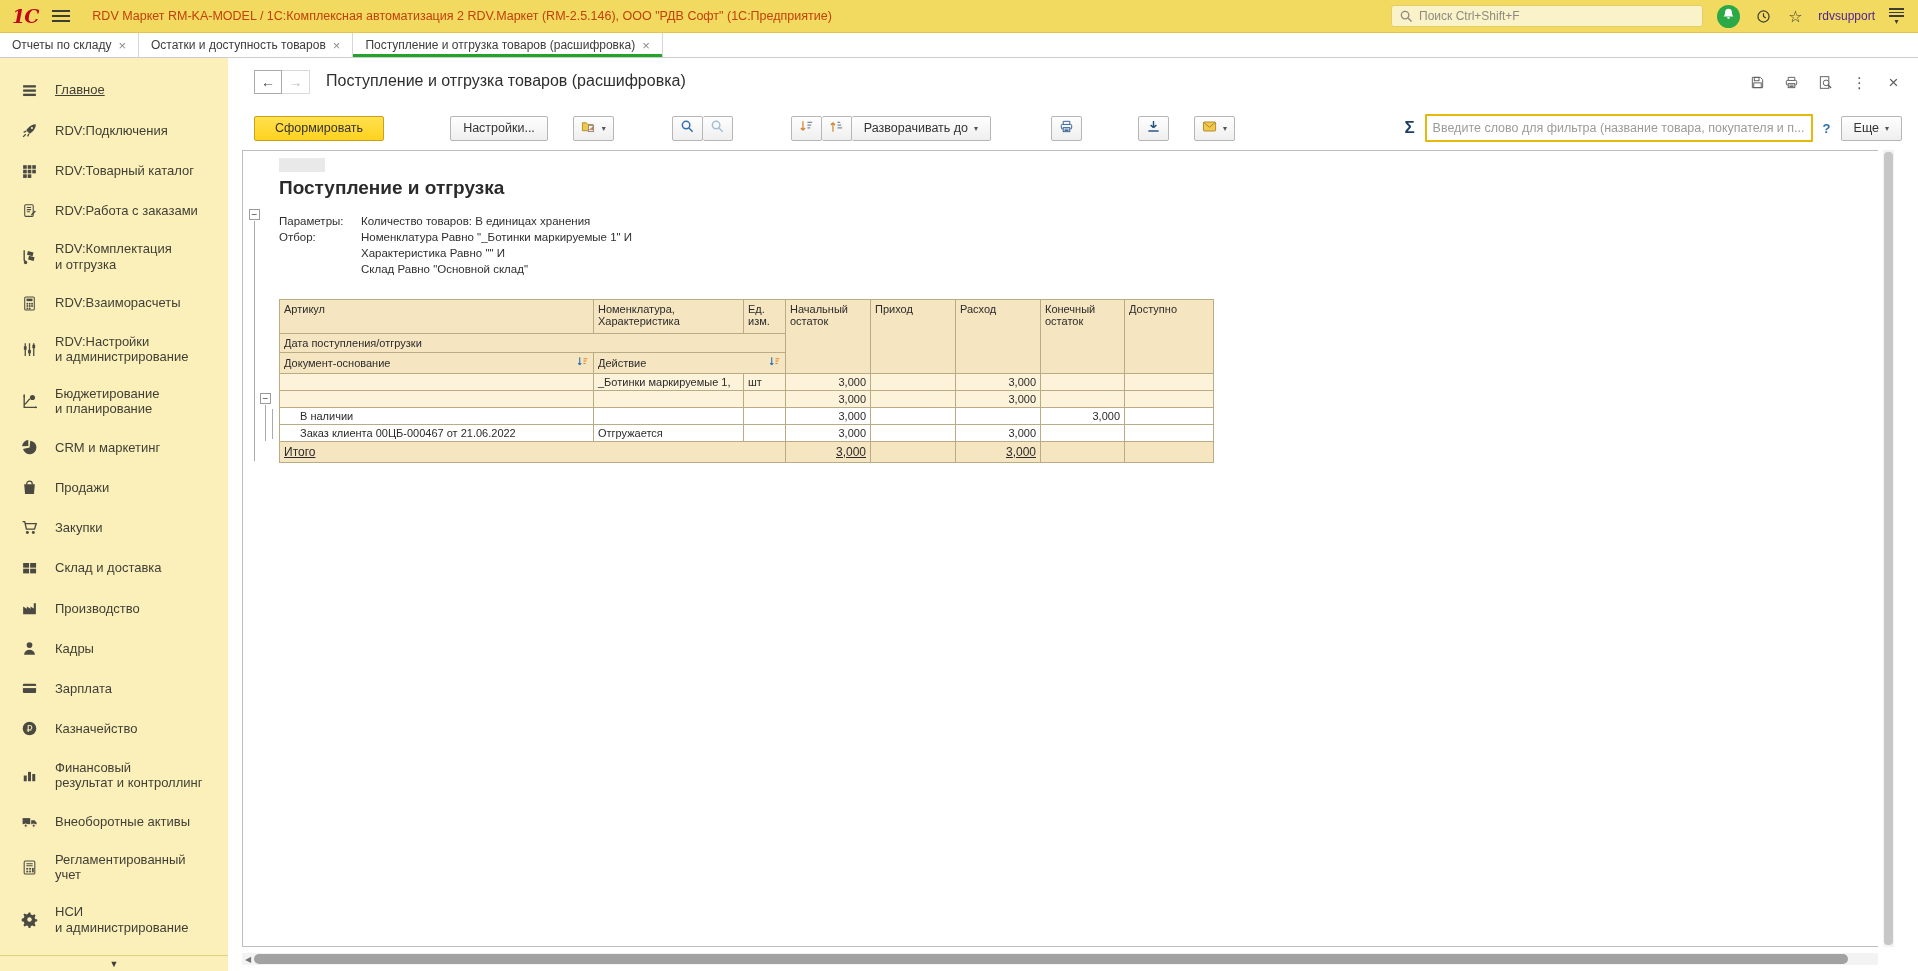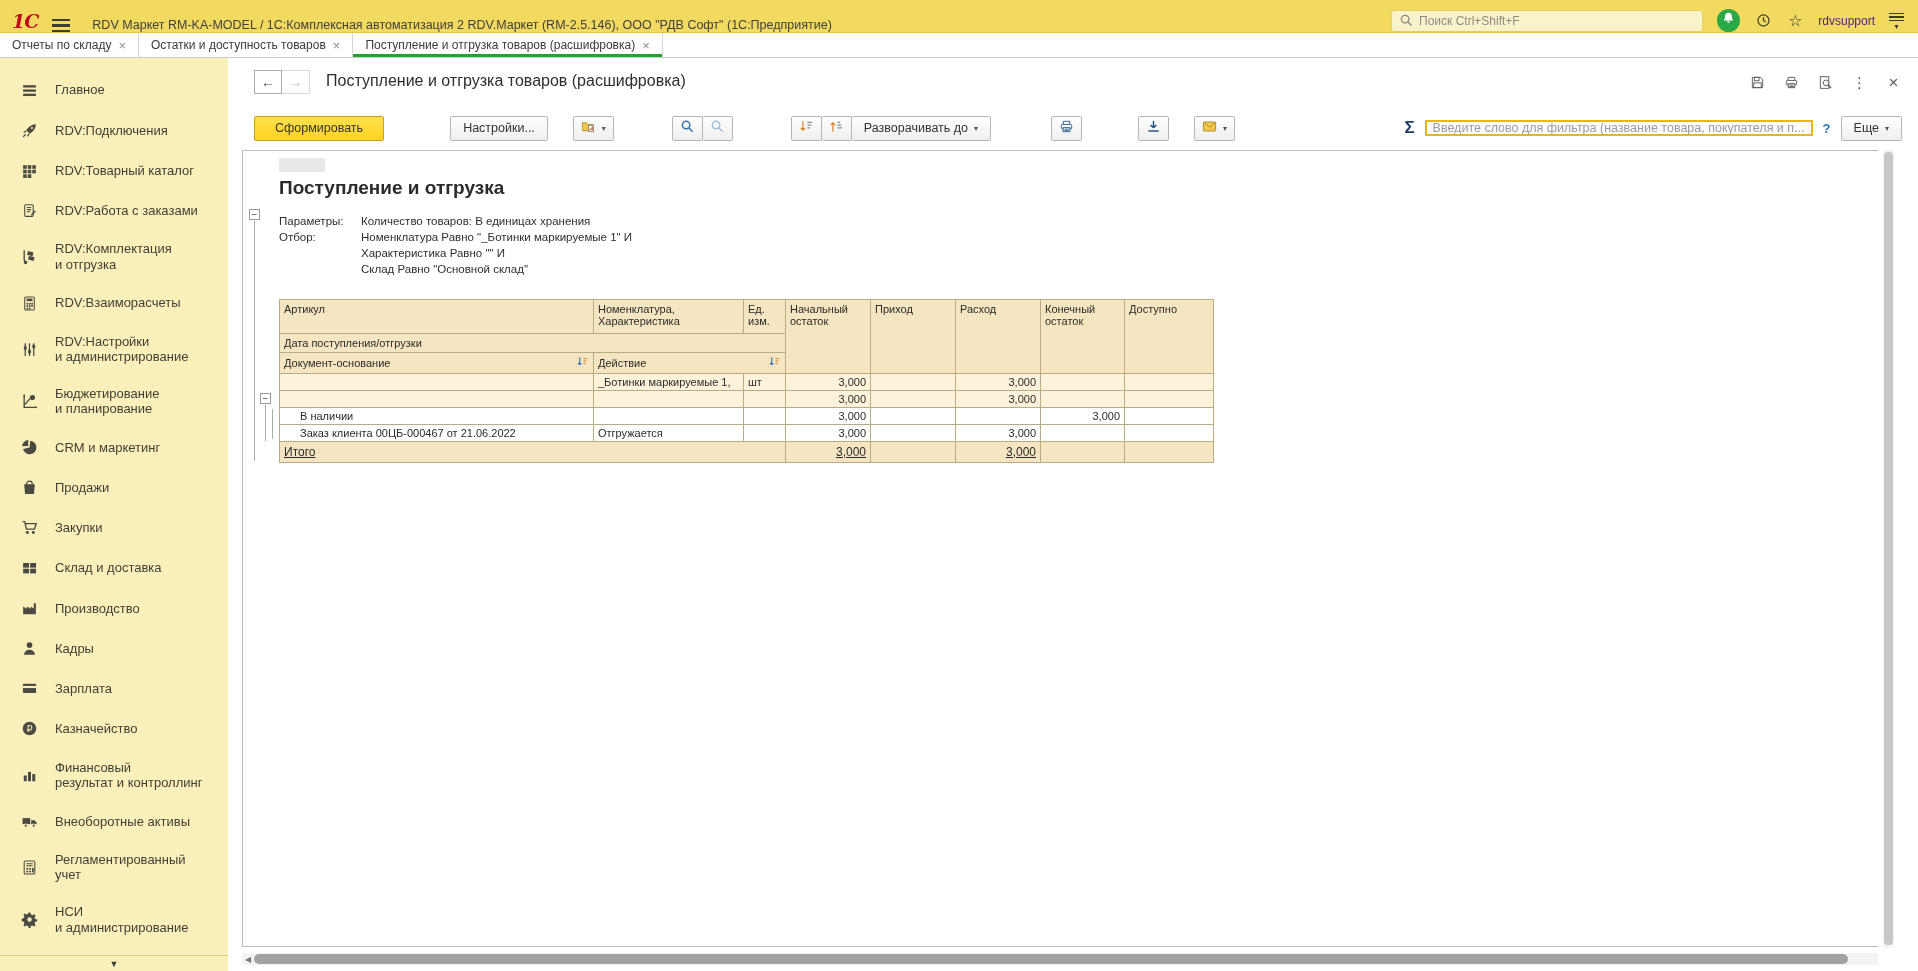--- a/index.html
+++ b/index.html
@@ -1,26 +1,26 @@
 <!DOCTYPE html>
 <html><head>
 <meta charset="utf-8">
 <style>
   * { margin:0; padding:0; box-sizing:border-box; }
   html,body { width:1918px; height:971px; overflow:hidden; background:#fff;
     font-family:"Liberation Sans","DejaVu Sans",sans-serif; color:#333; }
 
   
   .topbar { position:absolute; top:0; left:0; width:1918px; height:33px;
-    background:#f2d95f; border-bottom:1px solid #dfc44e; display:flex; align-items:flex-end; }
+    background:#f2d95f; border-bottom:1px solid #dfc44e; display:flex; align-items:center; }
   .logo1c { font-family:"DejaVu Serif",serif; font-style:italic; font-weight:bold;
     color:#c1071d; font-size:19px; margin:0 14px 0 12px; letter-spacing:-1px; }
   .hamburger { width:18px; height:13px; display:flex; flex-direction:column; justify-content:space-between; margin-right:22px; cursor:pointer;}
   .hamburger i { display:block; height:2.4px; background:#3d3d33; }
-  .topbar-title { font-size:12.5px; color:#404040; white-space:nowrap; }
+  .topbar-title { font-size:12.5px; color:#c2410c; white-space:nowrap; }
   .topbar-right { margin-left:auto; display:flex; align-items:center; gap:14px; padding-right:14px; }
   .top-search { width:312px; height:22px; background:#faf2c8; border:1px solid #e3cf6a; border-radius:3px;
     display:flex; align-items:center; padding:0 6px; gap:4px; }
   .top-search input { border:none; outline:none; background:transparent; font-size:12px; color:#c2410c; width:100%; }
   .top-search input::placeholder { color:#8c8c80; }
   .bell-badge { width:23px; height:23px; border-radius:50%; background:#2aa946; display:flex; align-items:center; justify-content:center; }
   .top-ico { width:18px; height:18px; display:flex; align-items:center; justify-content:center; color:#3d3d33; }
   .top-user { font-size:12px; color:#4c1d95; }
   .svc-menu { display:flex; flex-direction:column; align-items:center; line-height:5px; cursor:pointer;}
   .svc-menu .bars { width:15px; height:9px; display:flex; flex-direction:column; justify-content:space-between;}
@@ -34,21 +34,21 @@
     border-right:1px solid #d6d6d6; cursor:pointer; position:relative; }
   .tab.active { box-shadow:inset 0 -3px 0 #22a32b; }
   .tab-close { color:#8a8a8a; font-size:13px; }
 
   
   .sidebar { position:absolute; top:58px; left:0; width:228px; height:913px; background:#fcf0ba; overflow:hidden; }
   .side-list { padding-top:12px; }
   .side-item { display:flex; align-items:center; gap:16px; padding:10.6px 8px 10.6px 20px; cursor:pointer; }
   .side-item .sicon { width:19px; height:19px; flex:0 0 19px; display:flex; align-items:center; justify-content:center; color:#4a4a42; }
   .side-item .slabel { font-size:13px; color:#3f3f35; line-height:15.5px; }
-  .side-item.first .slabel { }
+  .side-item.first .slabel { text-decoration:underline; }
   .side-foot { position:absolute; bottom:0; left:0; width:228px; height:16px; border-top:1px solid #e0cf7e;
     display:flex; align-items:center; justify-content:center; font-size:9px; color:#3f3f35; cursor:pointer;}
 
   
   .content { position:absolute; top:58px; left:228px; width:1690px; height:913px; background:#fff; }
 
   .win-head { position:absolute; top:0; left:0; right:0; height:50px; }
   .nav-btns { position:absolute; left:26px; top:12px; display:flex; }
   .nav-btn { width:28px; height:24px; border:1px solid #ababab; background:#fff; display:flex; align-items:center;
     justify-content:center; font-size:14px; color:#444; cursor:pointer; }
@@ -63,21 +63,21 @@
     padding:0 16px 0 26px; gap:25px; }
   .btn { height:25px; border:1px solid #b6b6b6; border-radius:2px; background:linear-gradient(#fefefe,#efefef);
     font-size:12.5px; color:#333; display:flex; align-items:center; gap:6px; padding:0 12px; cursor:pointer; white-space:nowrap; }
   .btn.primary { background:linear-gradient(#ffe14f,#ffd21e); border-color:#c9a21d; padding:0 20px; }
   .btn.icon-only { padding:0 7px; }
   .btn-group { display:flex; }
   .btn-group .btn + .btn { border-left:none; }
   .caret { font-size:8px; color:#555; }
   .tb-right { margin-left:auto; display:flex; align-items:center; gap:8px; }
   .sigma { font-size:17px; font-weight:bold; color:#1d3f66; margin-right:2px; }
-  .filter-input { width:388px; height:16px; border:2px solid #e5b80c; border-radius:1px; padding:0 6px;
+  .filter-input { width:388px; height:28px; border:2px solid #e5b80c; border-radius:1px; padding:0 6px;
     font-size:12.5px; color:#444; outline:none; }
   .filter-input::placeholder { color:#9b9b9b; }
   .help-btn { color:#2c6fad; font-size:13px; font-weight:bold; cursor:pointer; padding:0 2px;}
 
   
   .report { position:absolute; top:92px; left:14px; right:40px; bottom:24px;
     border:1px solid #bdbdbd; border-right:none; background:#fff; overflow:hidden; }
   .grip { position:absolute; left:36px; top:7px; width:46px; height:14px; background:#e9e9e9; }
   .rep-title { position:absolute; left:36px; top:26px; font-size:19px; font-weight:bold; color:#2b2b2b; }
   .params { position:absolute; left:36px; top:62px; font-size:11.5px; color:#2f2f2f; line-height:16px; }

